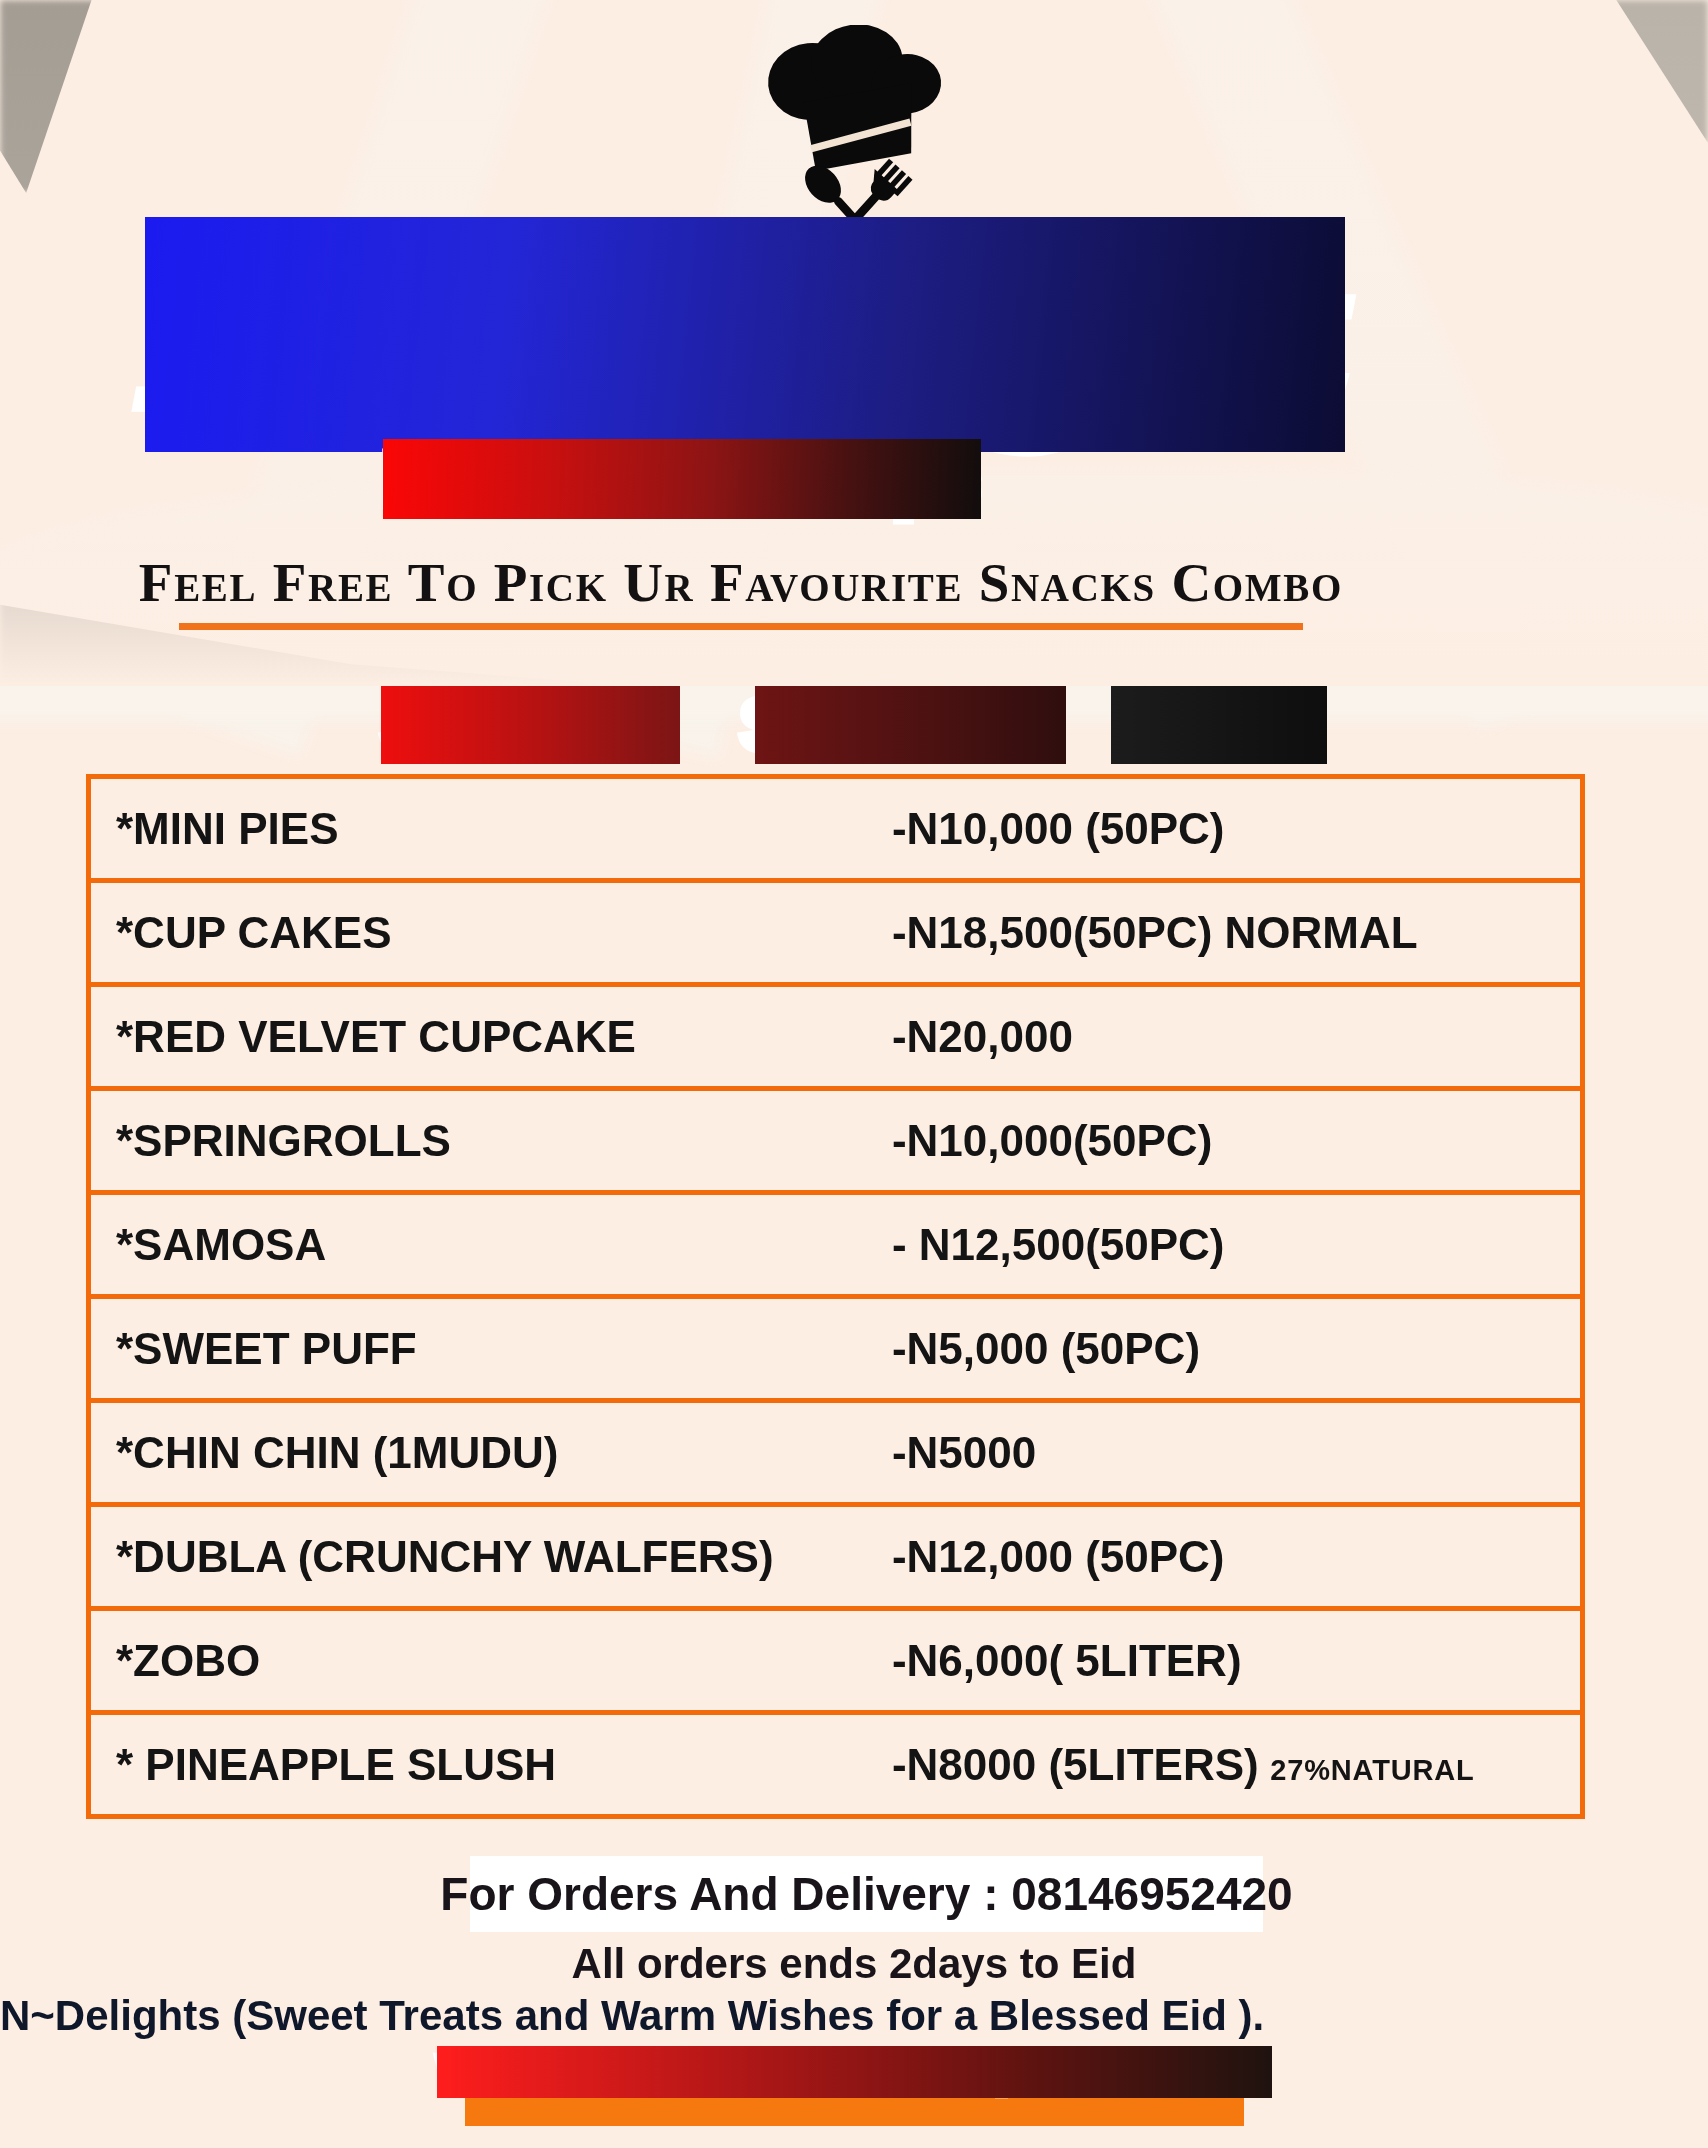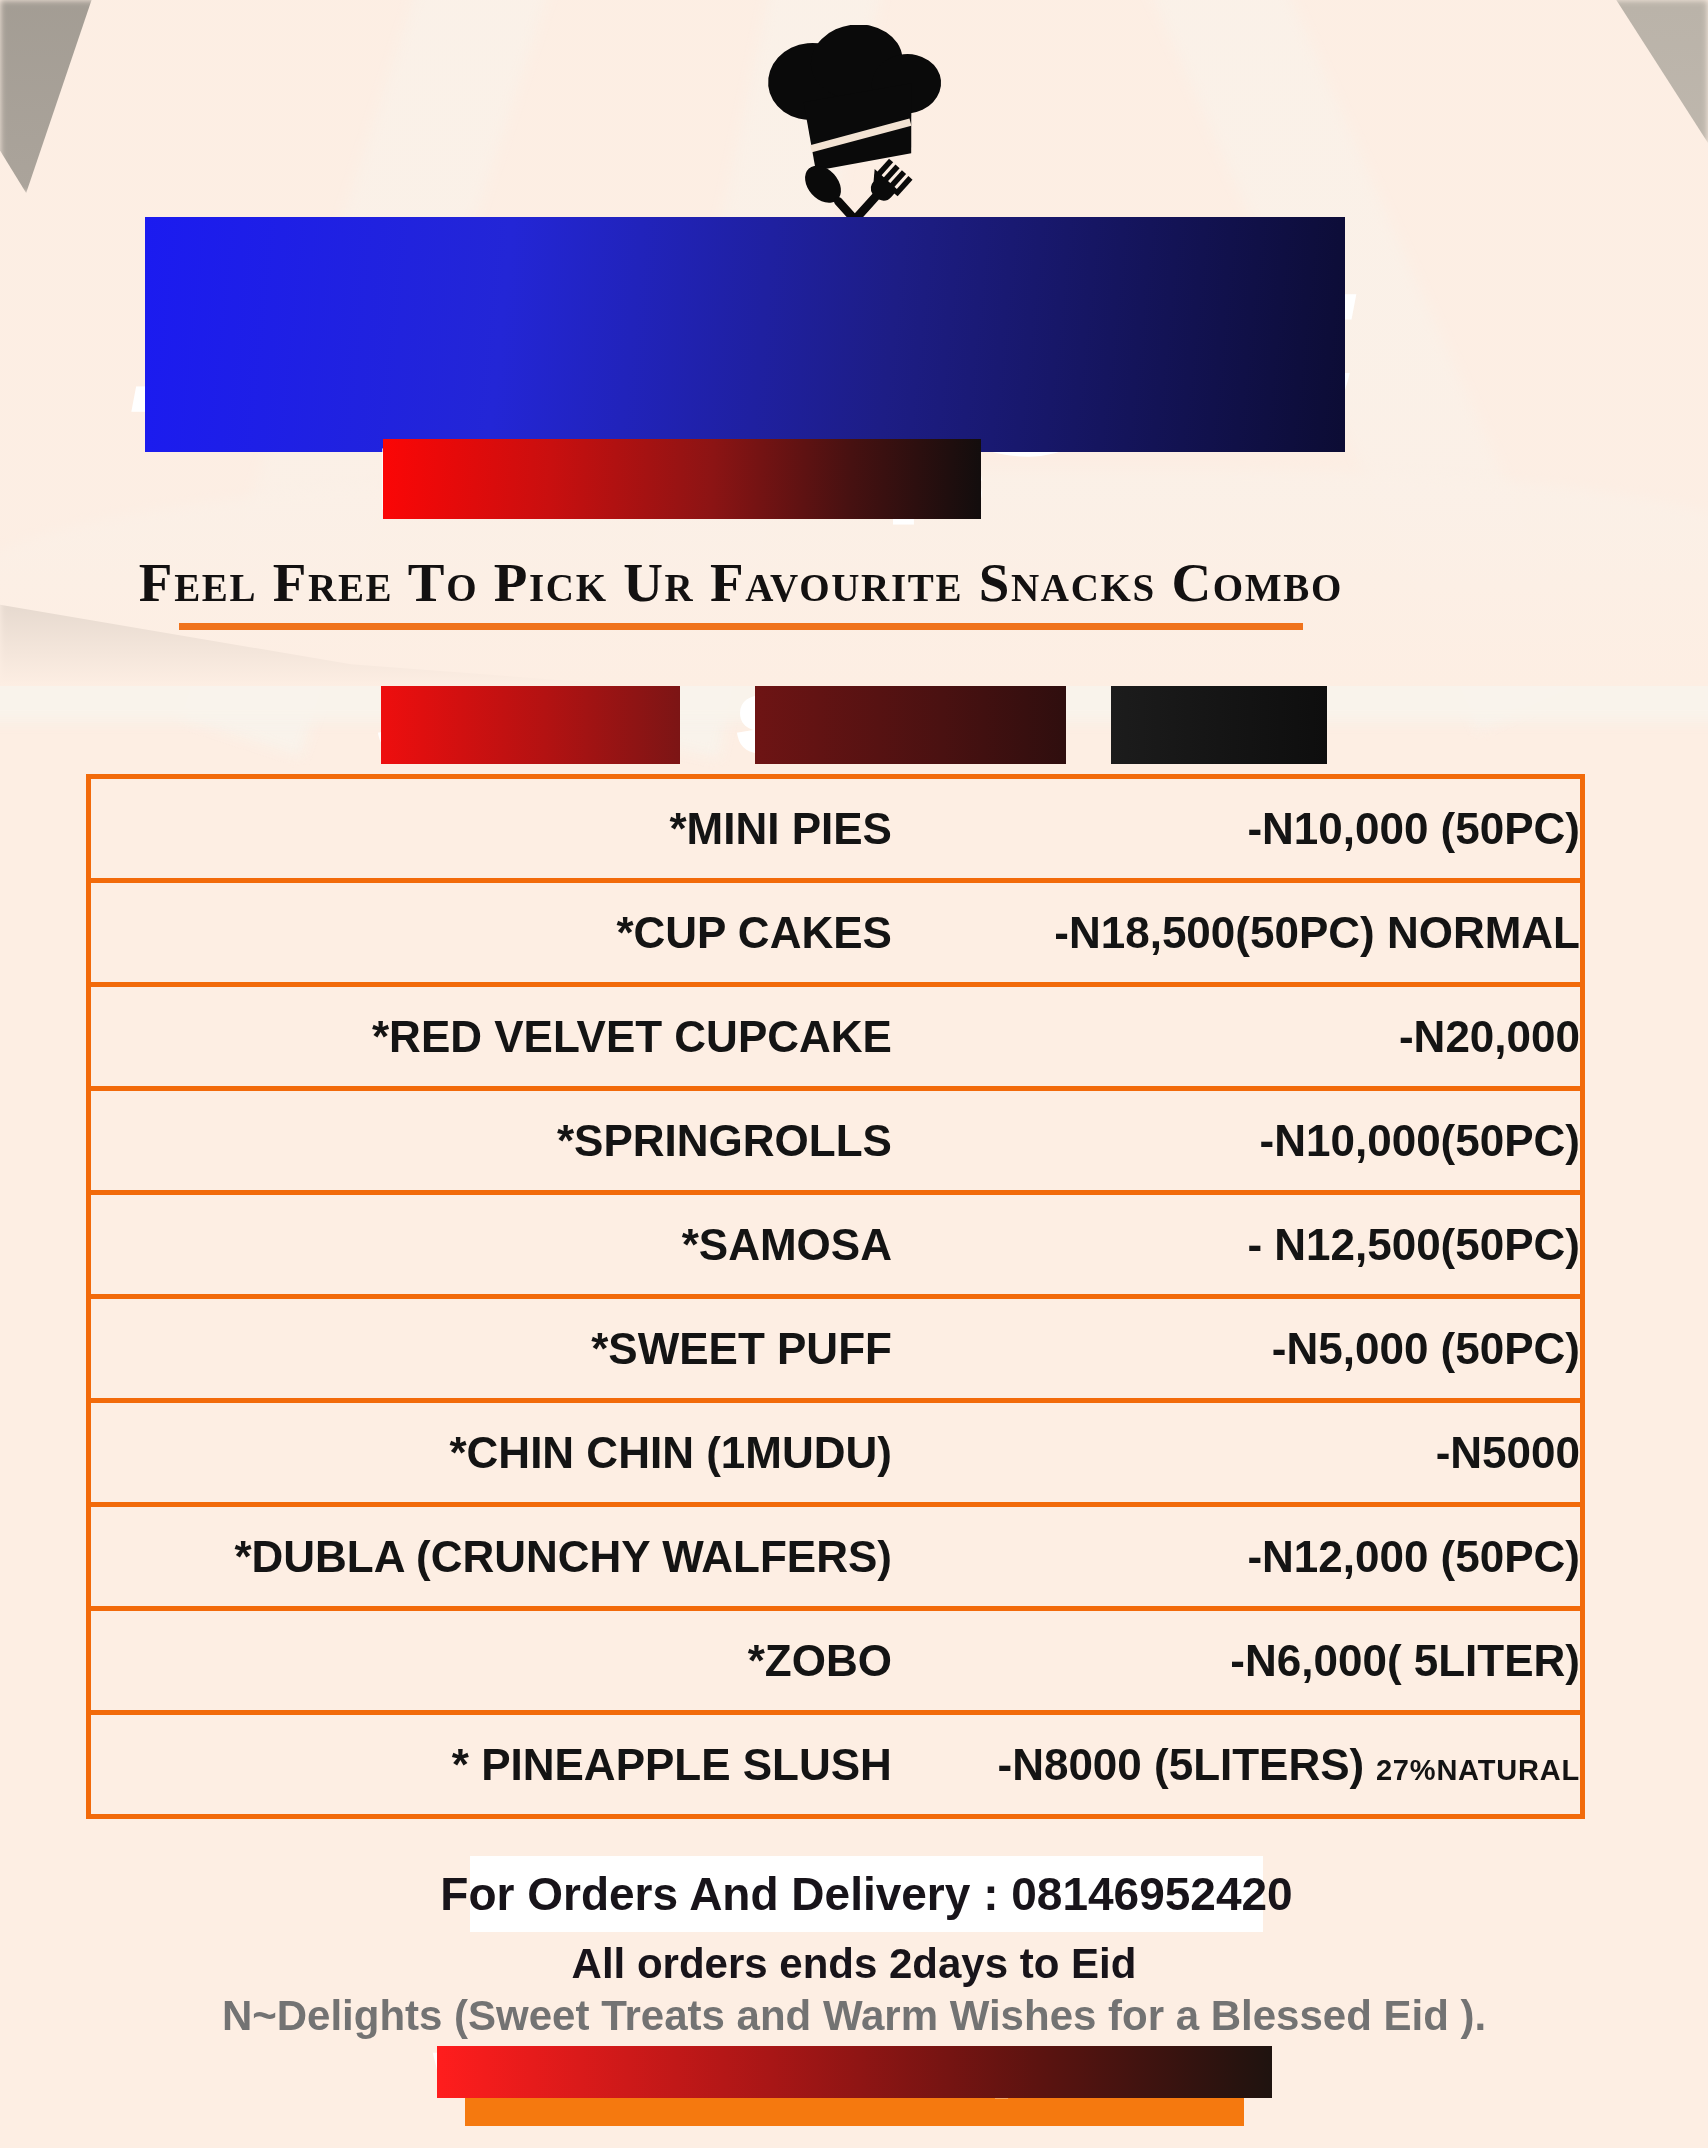--- a/index.html
+++ b/index.html
@@ -105,39 +105,39 @@
   .tw-menu .fill{background:linear-gradient(90deg,#1c1c1c 0%,#0e0e0e 100%);}
 
   
   .menu-table{
     position:absolute;top:774px;left:86px;width:1499px;height:1045px;z-index:2;
     border:5.9px solid var(--orange);box-sizing:border-box;
     display:flex;flex-direction:column;
   }
   .menu-row{
     flex:1;display:grid;grid-template-columns:53% 47%;align-items:center;
-    padding-left:25px;box-sizing:border-box;text-align:right;
+    padding-left:25px;box-sizing:border-box;
   }
   .menu-row + .menu-row{border-top:5.9px solid var(--orange);}
   .item-name,.item-price{
     font-size:44px;font-weight:bold;color:var(--ink);letter-spacing:0;
     white-space:pre;
   }
   .item-note{font-size:29px;font-weight:bold;color:var(--ink);margin-left:11.7px;letter-spacing:0.8px;}
 
   
   .orders-strip{
     position:absolute;top:1856px;left:470px;width:793px;height:76px;z-index:2;
     background:#ffffff;display:flex;align-items:center;justify-content:center;
     font-size:46px;font-weight:bold;color:#18141a;white-space:pre;
   }
   .deadline-line{position:absolute;top:1940px;left:0;width:100%;text-align:center;z-index:2;
     font-size:42px;font-weight:bold;color:#18141a;}
-  .wishes-line{position:absolute;top:1992px;left:0;width:100%;text-align:center;z-index:2;
-    font-size:42px;font-weight:bold;color:#737373;}
+  .wishes-line{position:absolute;top:1992px;left:0;width:100%;z-index:2;
+    font-size:42px;font-weight:bold;color:#0f172a;}
   .banner{
     position:absolute;top:2049px;left:465px;width:779px;height:77px;z-index:2;
     background:#f5790f;display:flex;justify-content:center;
   }
   .banner-text{font-size:46px;font-weight:bold;letter-spacing:4.2px;line-height:1;}
   .banner-text::before{-webkit-text-stroke:6.7px #fff;}
   .banner-text .fill{background:linear-gradient(90deg,#ff1d1d 0%,#a81616 40%,#5c1310 72%,#1f130f 100%);}
 </style>
 </head>
 <body>

